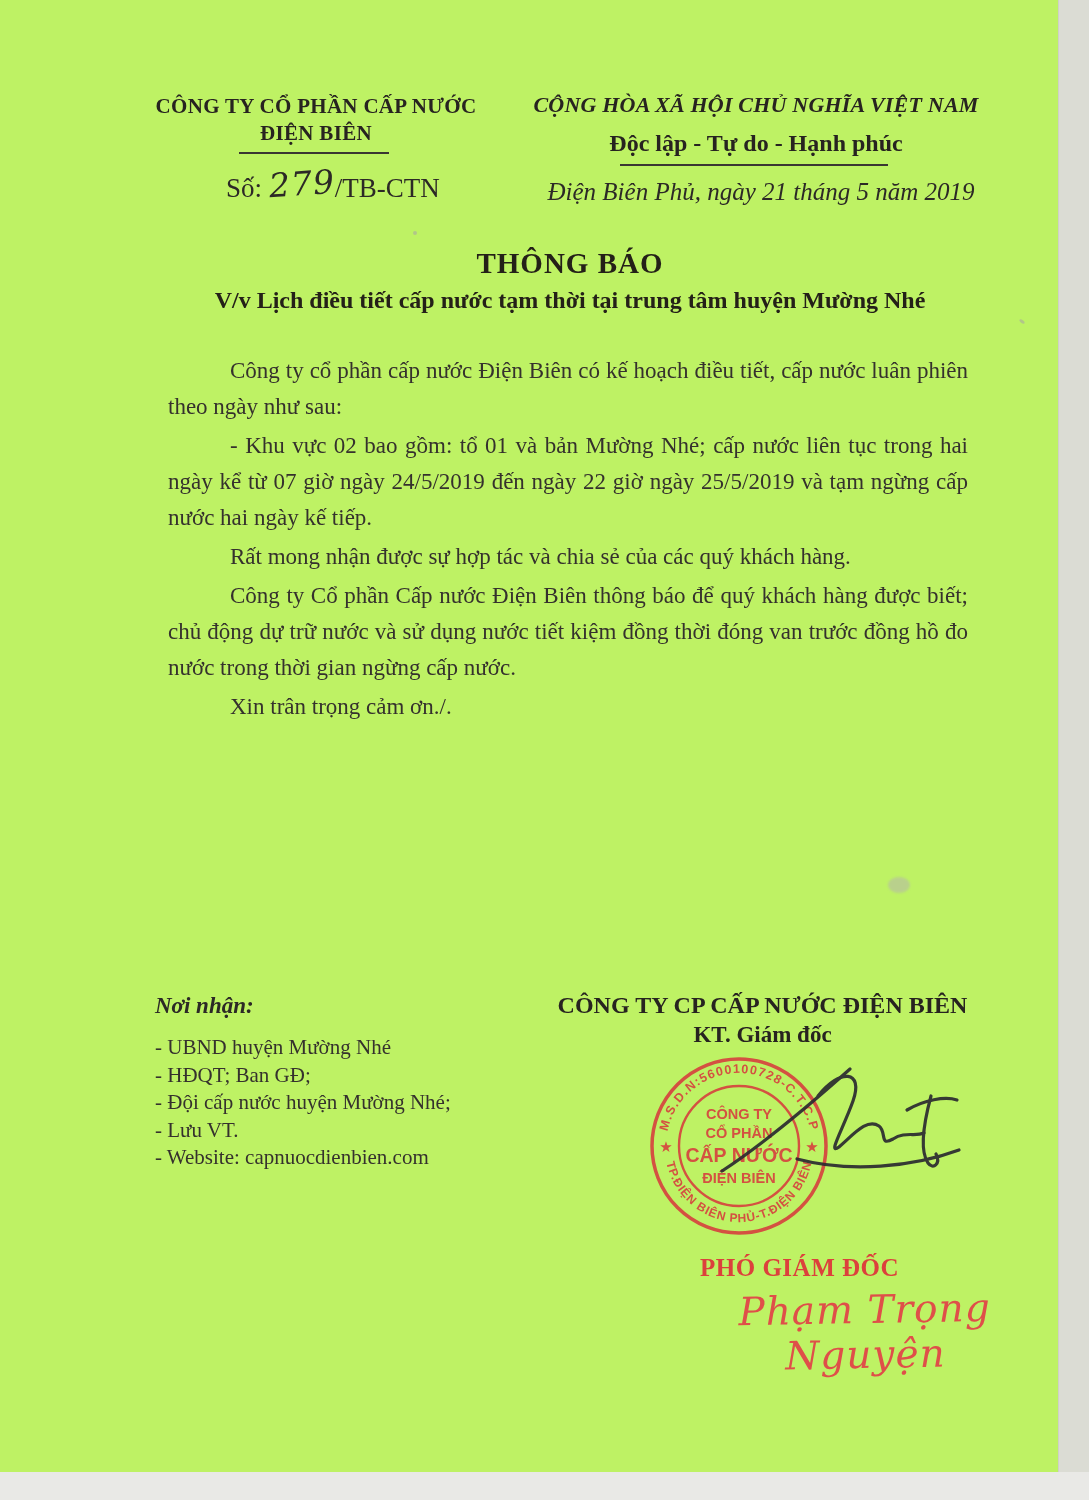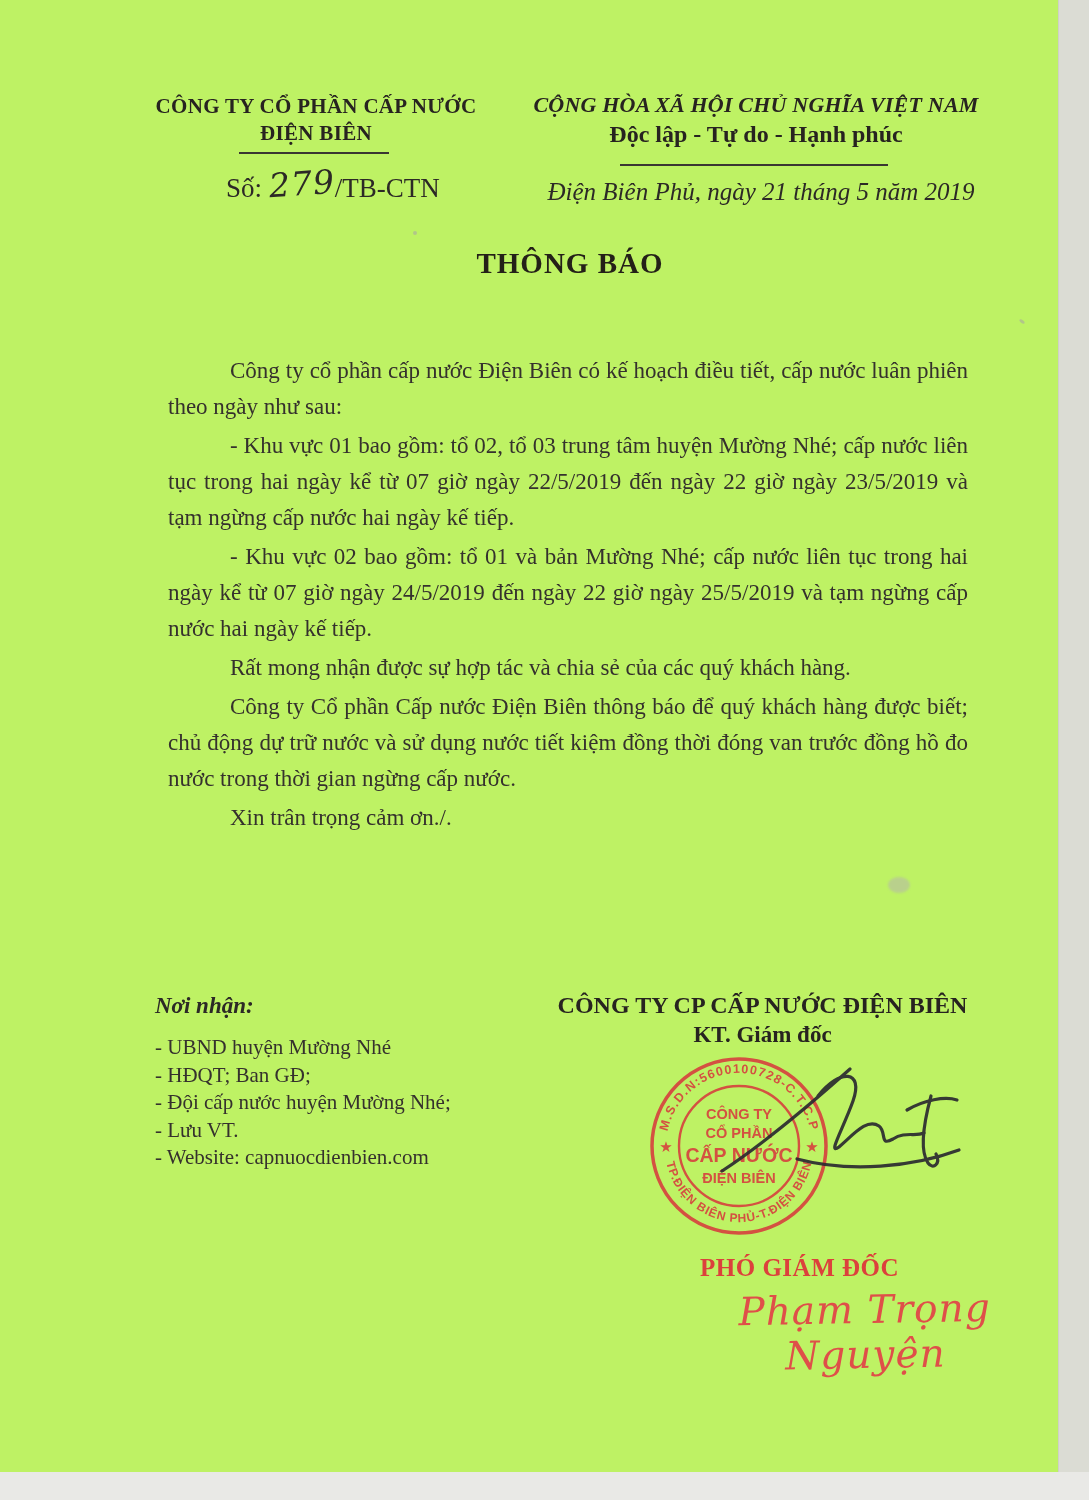--- a/index.html
+++ b/index.html
@@ -39,21 +39,21 @@
   }
   .document-number .hand {
     font-family:"DejaVu Serif",serif; font-style:italic; font-size:33px;
     letter-spacing:1px; display:inline-block; transform:rotate(-4deg) translateY(-2px);
   }
   .national-header {
     position:absolute; left:530px; top:92px; width:452px;
     text-align:center; font-weight:bold; color:#272320;
   }
   .national-header .line1 { font-size:22px; letter-spacing:.2px;font-style:italic; }
-  .national-header .line2 { font-size:24px; margin-top:3px; }
+  .national-header .line2 { font-size:24px; margin-top:12px; }
   .motto-underline {
     position:absolute; left:620px; top:164px; width:268px; height:2px; background:#3a3632;
   }
   .place-date-line {
     position:absolute; left:535px; top:178px; width:452px; text-align:center;
     font-style:italic; font-size:25px; color:#2c2926;
   }
   
   .document-title {
     position:absolute; left:130px; top:247px; width:880px; text-align:center;
@@ -110,24 +110,24 @@
   </div>
 
   <div class="national-header">
     <div class="line1">CỘNG HÒA XÃ HỘI CHỦ NGHĨA VIỆT NAM</div>
     <div class="line2">Độc lập - Tự do - Hạnh phúc</div>
   </div>
   <div class="motto-underline"></div>
   <div class="place-date-line">Điện Biên Phủ, ngày 21 tháng 5 năm 2019</div>
 
   <div class="document-title">THÔNG BÁO</div>
+  <div class="document-subject">V/v Lịch điều tiết cấp nước tạm thời tại trung tâm huyện Mường Nhé</div>
 
   <div class="body-text">
     <p>Công ty cổ phần cấp nước Điện Biên có kế hoạch điều tiết, cấp nước luân phiên theo ngày như sau:</p>
-    <p>- Khu vực 01 bao gồm: tổ 02, tổ 03 trung tâm huyện Mường Nhé; cấp nước liên tục trong hai ngày kể từ 07 giờ ngày 22/5/2019 đến ngày 22 giờ ngày 23/5/2019 và tạm ngừng cấp nước hai ngày kế tiếp.</p>
     <p>- Khu vực 02 bao gồm: tổ 01 và bản Mường Nhé; cấp nước liên tục trong hai ngày kể từ 07 giờ ngày 24/5/2019 đến ngày 22 giờ ngày 25/5/2019 và tạm ngừng cấp nước hai ngày kế tiếp.</p>
     <p>Rất mong nhận được sự hợp tác và chia sẻ của các quý khách hàng.</p>
     <p>Công ty Cổ phần Cấp nước Điện Biên thông báo để quý khách hàng được biết; chủ động dự trữ nước và sử dụng nước tiết kiệm đồng thời đóng van trước đồng hồ đo nước trong thời gian ngừng cấp nước.</p>
     <p>Xin trân trọng cảm ơn./.</p>
   </div>
 
   <div class="recipients-block">
     <div class="recipients-label">Nơi nhận:</div>
     <div class="recipients-list">
       <div>- UBND huyện Mường Nhé</div>

